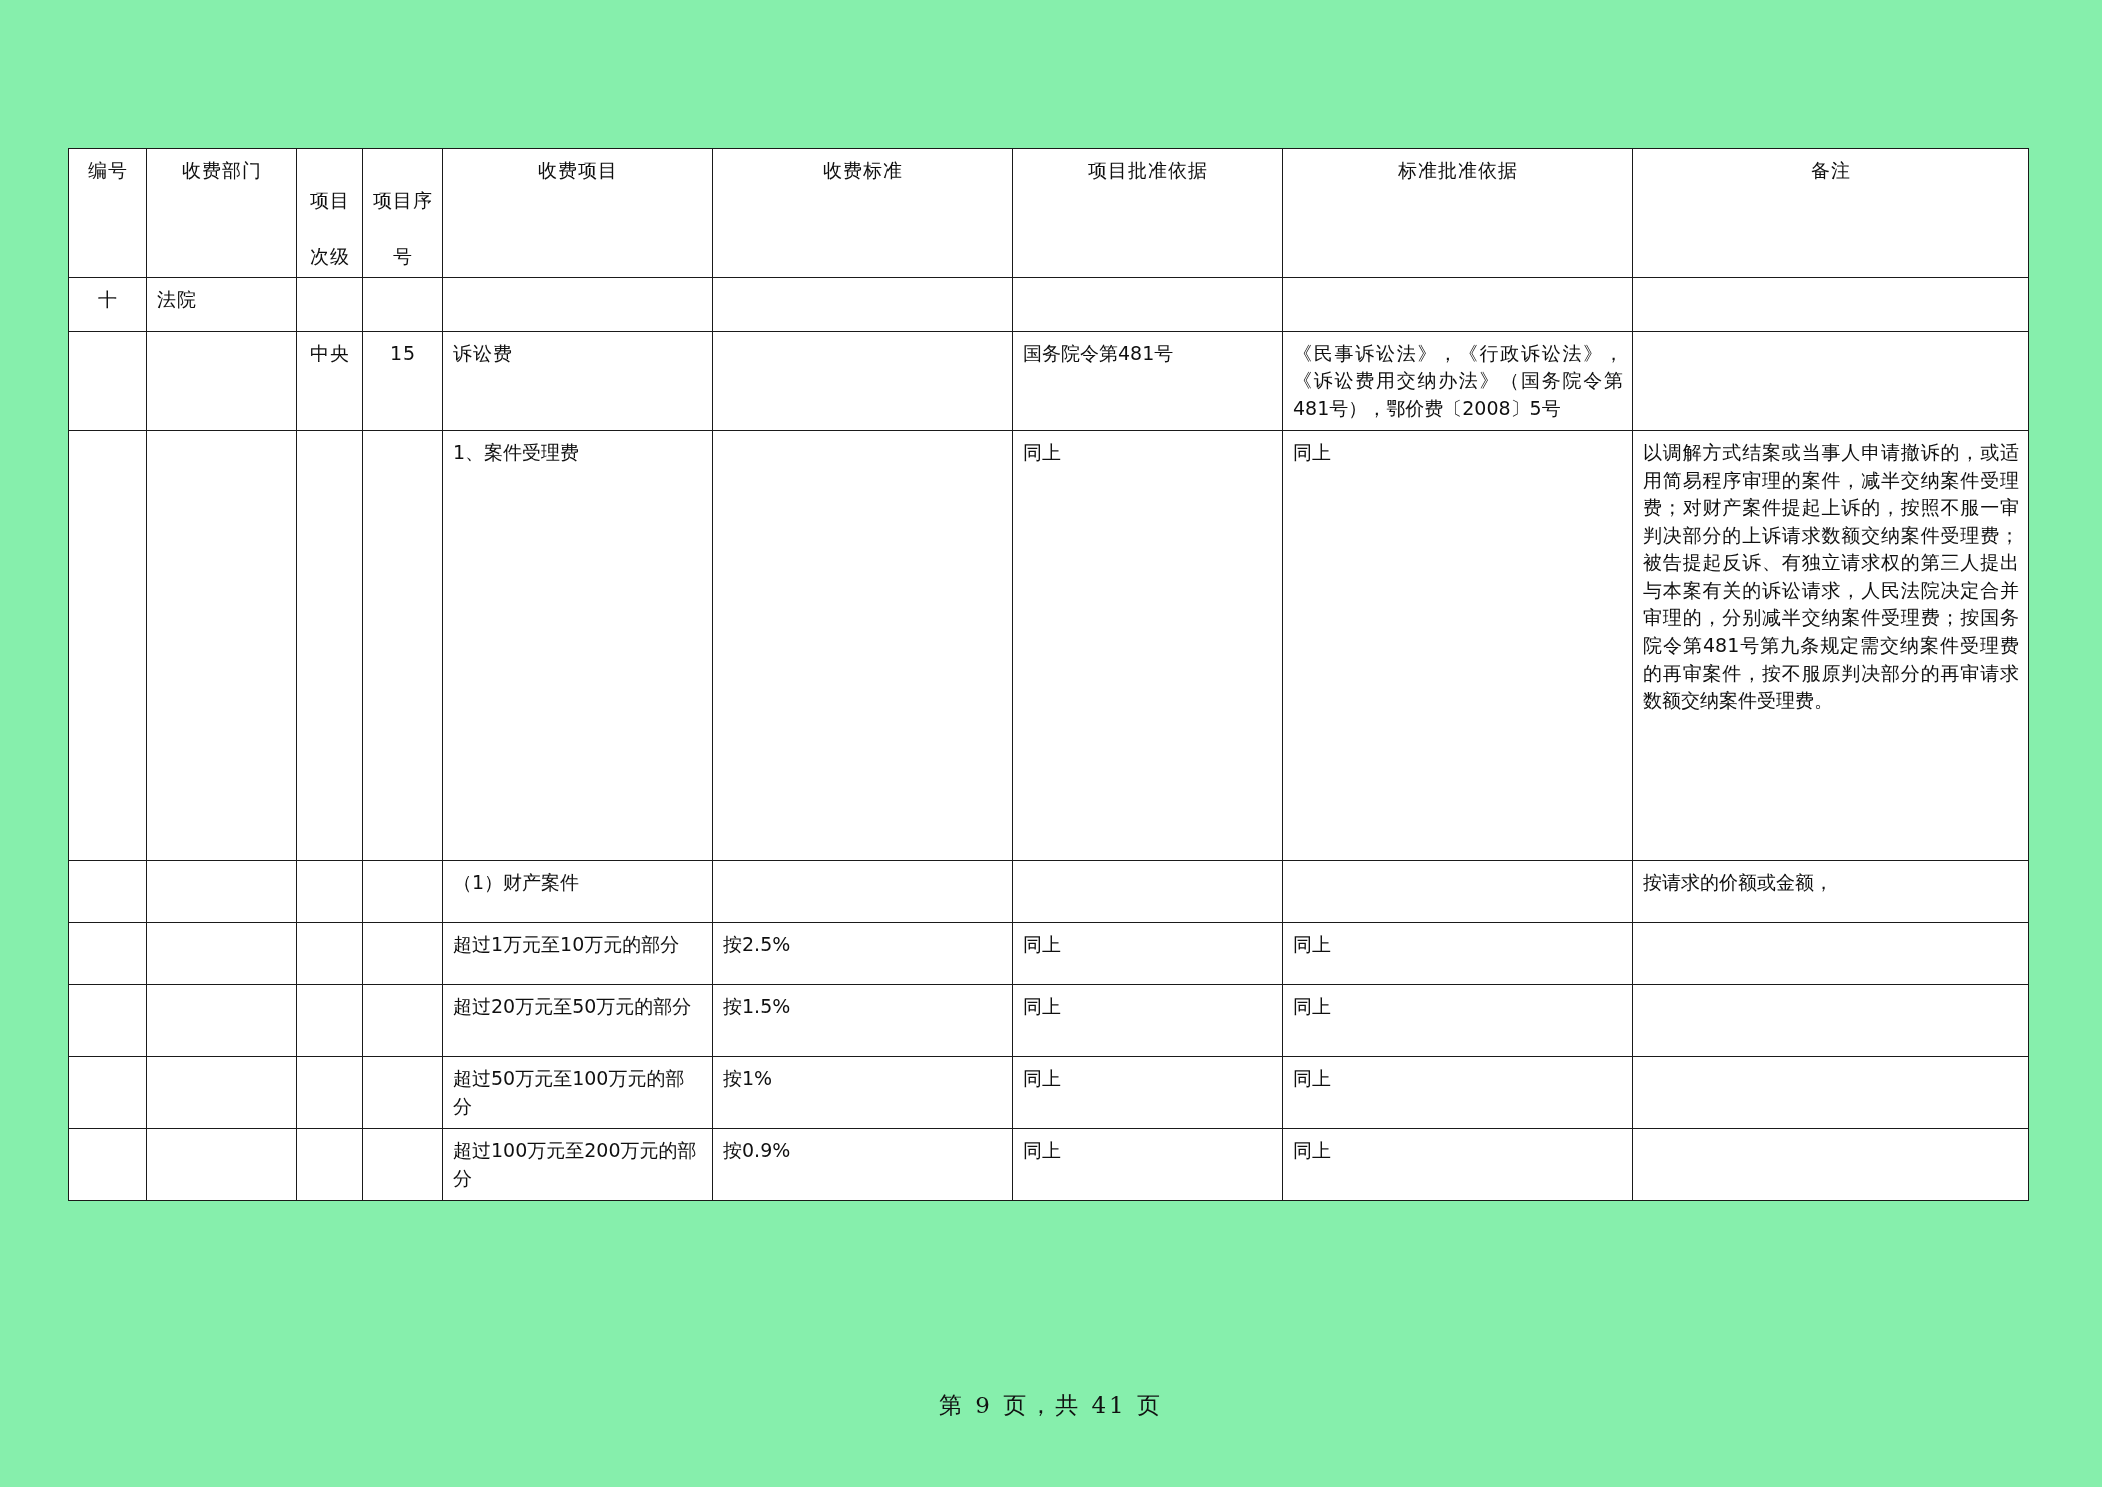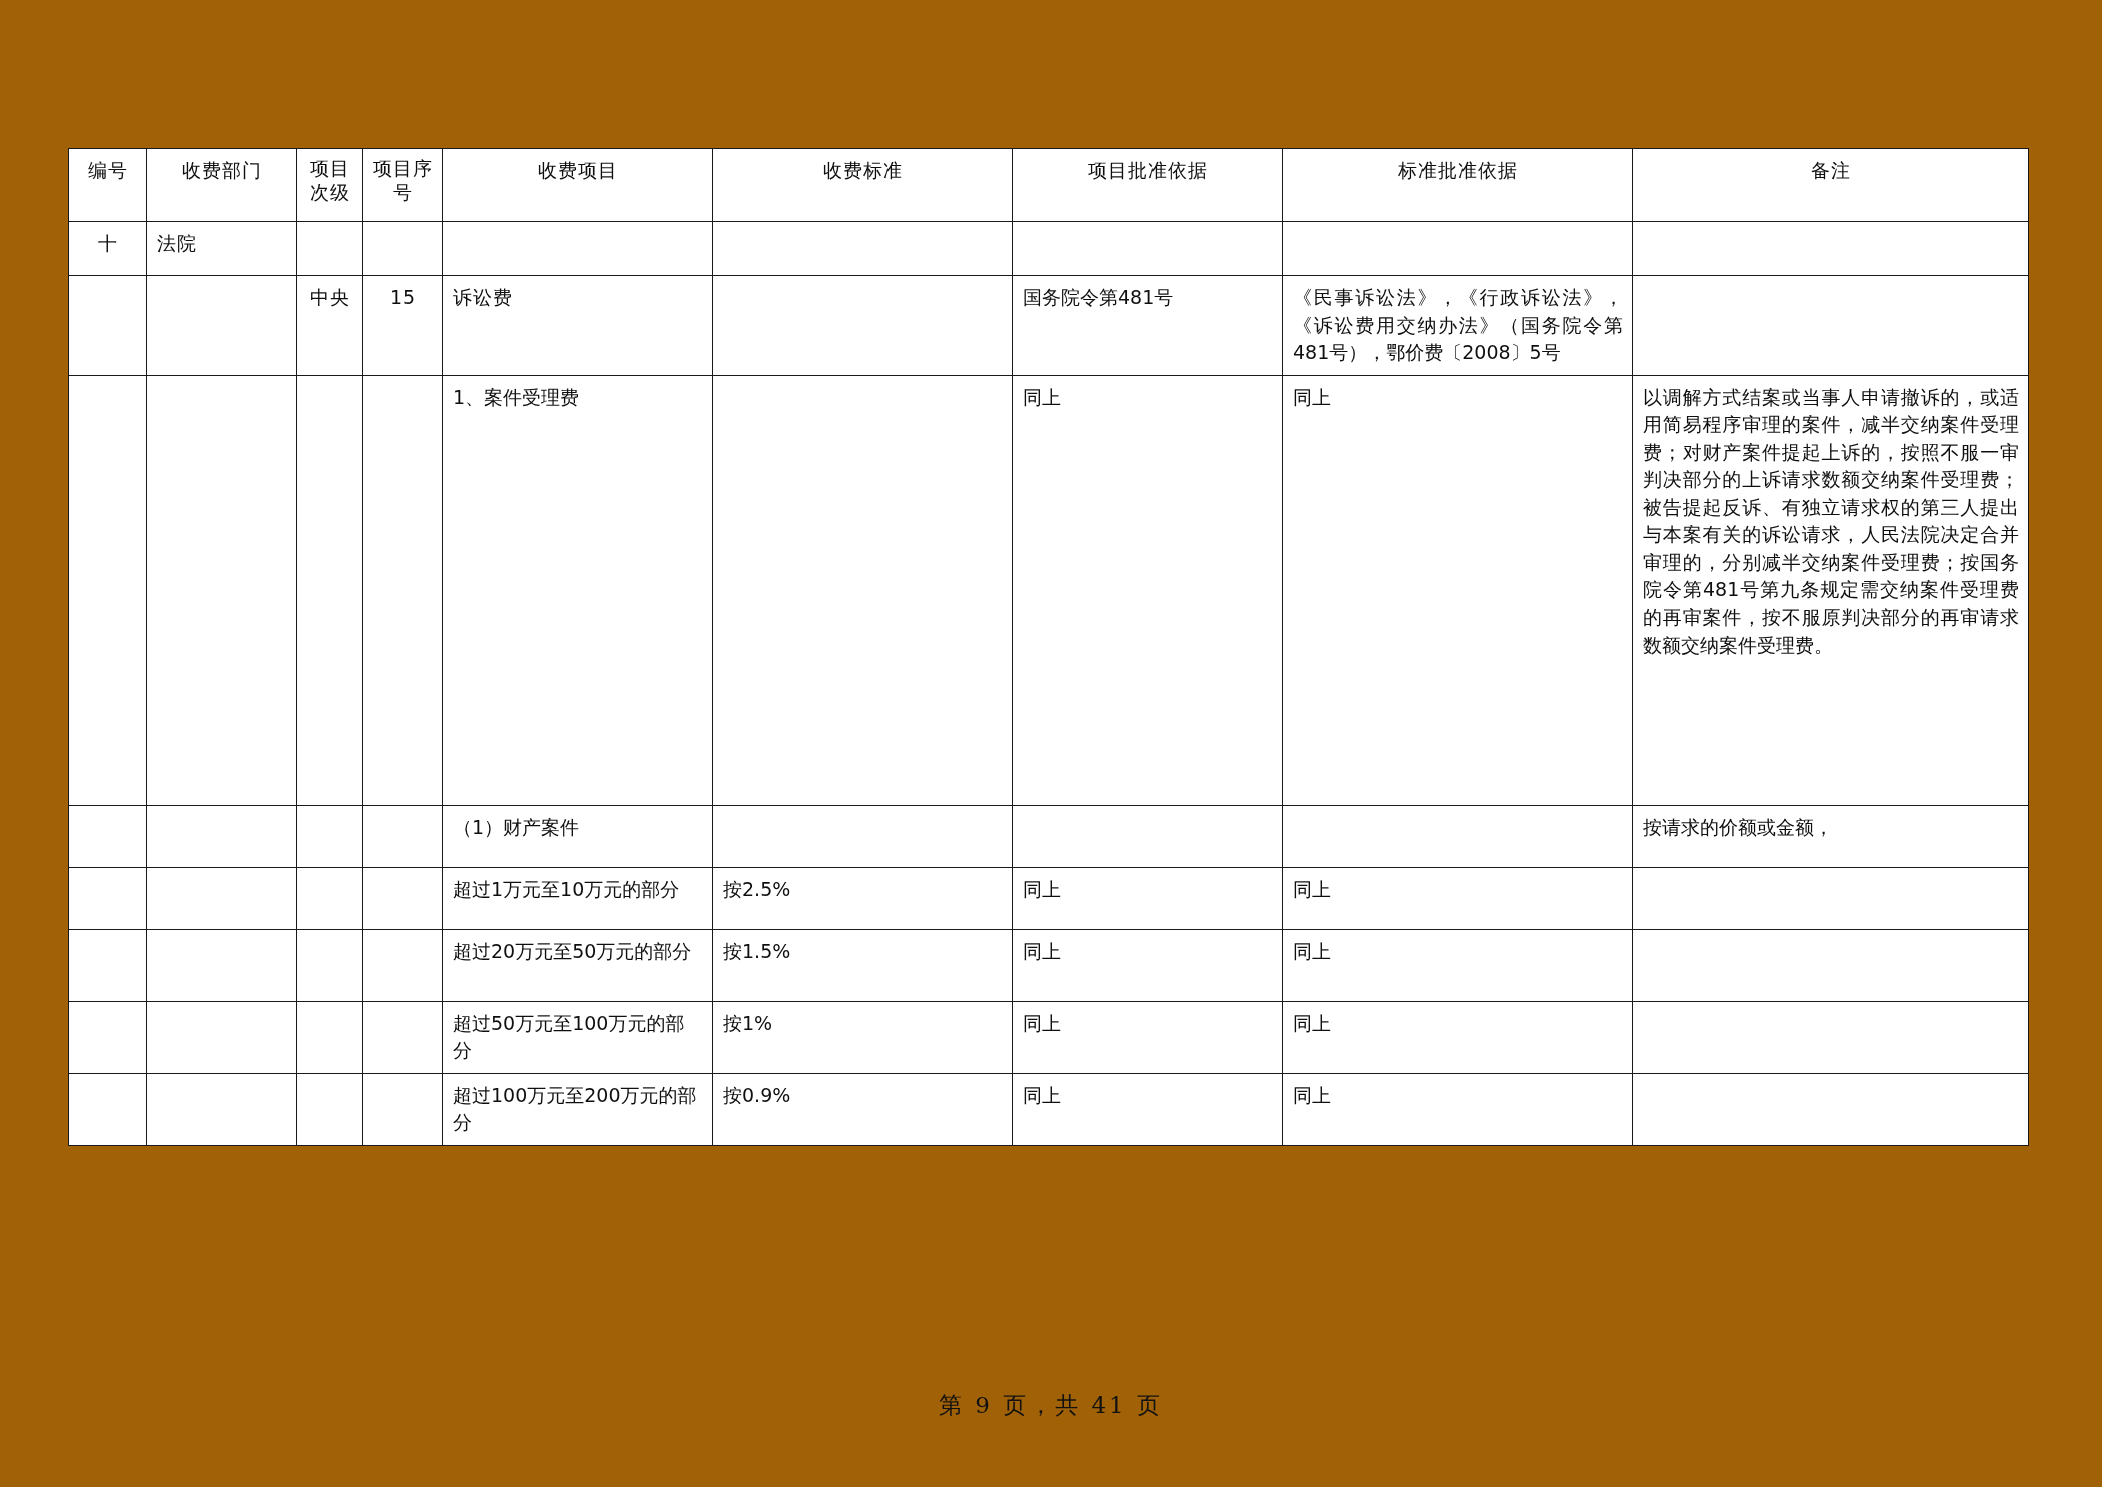--- a/index.html
+++ b/index.html
@@ -13,21 +13,21 @@
     font-family: "DejaVu Sans", "Liberation Sans", sans-serif;
     color: #111111;
     position: relative;
     overflow: hidden;
   }
   .page {
     position: absolute;
     left: 0; top: 0;
     width: 2102px;
     height: 1487px;
-    background: #a16207;
+    background: #86efac;
   }
   .table-wrap {
     position: absolute;
     left: 68px;
     top: 148px;
     width: 1960px;
   }
   table.fee-table {
     border-collapse: collapse;
     width: 1960px;
@@ -46,20 +46,21 @@
   th.head-cell {
     text-align: center;
     vertical-align: middle;
     font-size: 20px;
     letter-spacing: 1px;
     padding: 10px 6px;
     height: 56px;
   }
   .head-two-line {
     line-height: 1.25;
+    margin-top: 32px;
   }
   td.center {
     text-align: center;
     vertical-align: middle;
   }
   td.bold-center {
     text-align: center;
     vertical-align: middle;
     font-weight: bold;
     letter-spacing: 1px;

